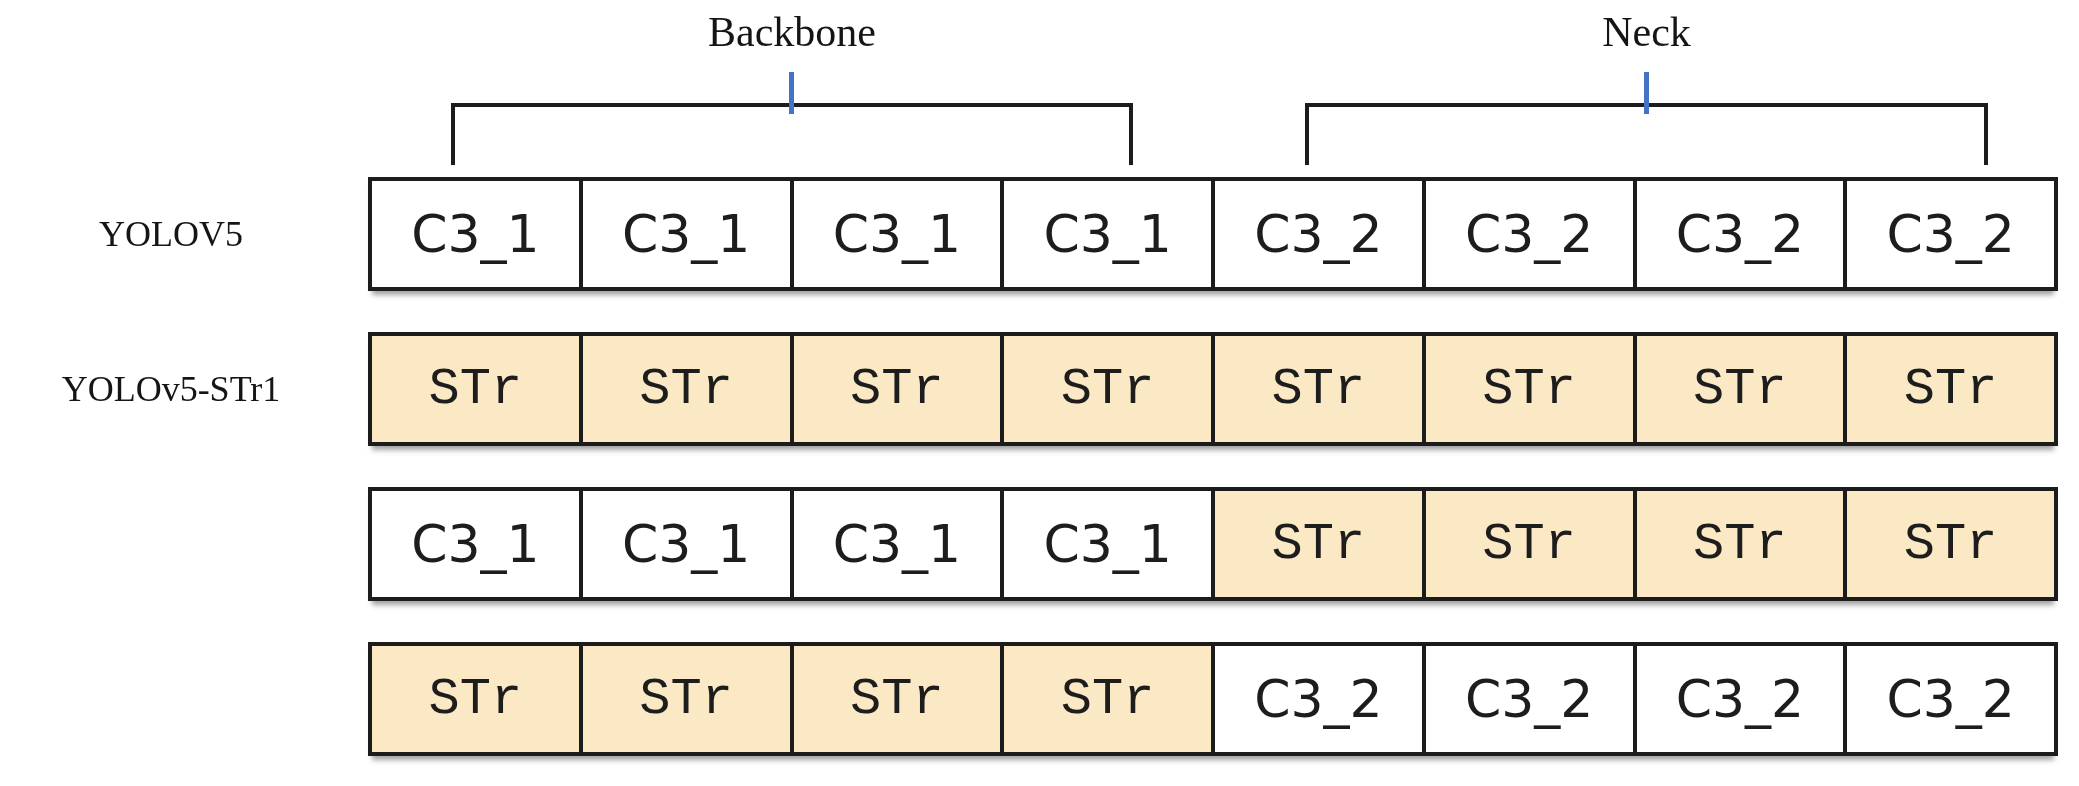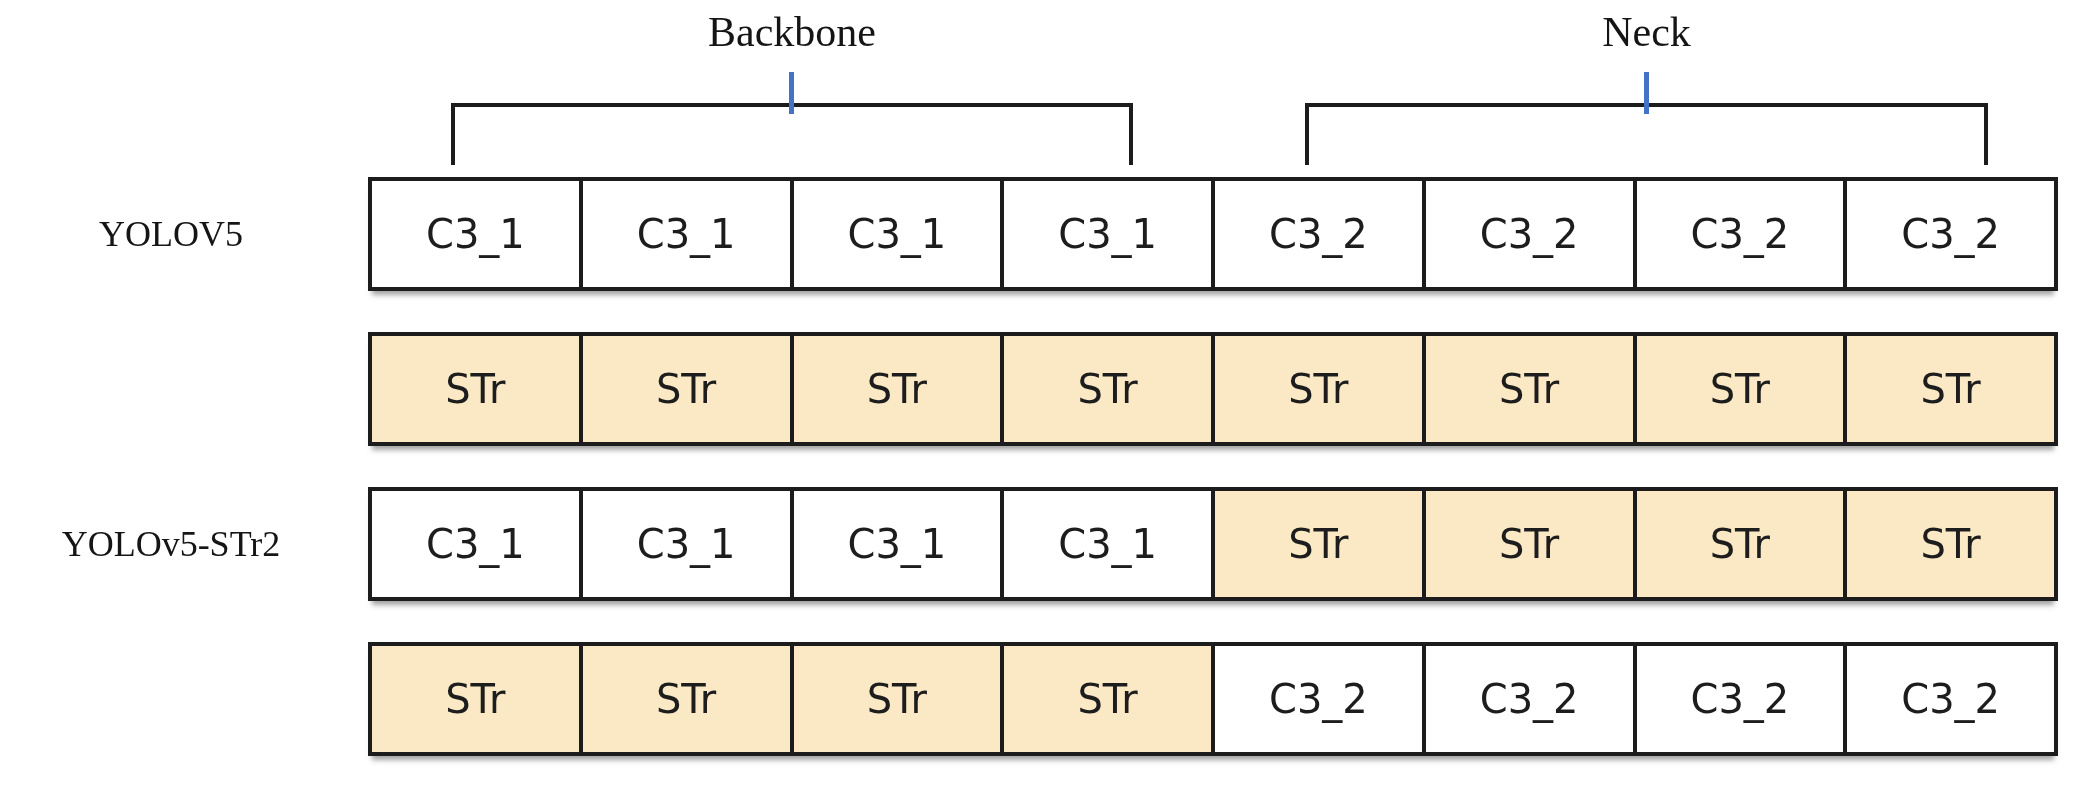--- a/index.html
+++ b/index.html
@@ -48,25 +48,25 @@
     background:#ffffff;
     box-shadow:0 8px 5px -4px rgba(90,90,90,0.55);
   }
   .r0{top:177px}.r1{top:332px}.r2{top:487px}.r3{top:642px}
   .cell{
     flex:1;
     display:flex;align-items:center;justify-content:center;
     border-right:4px solid var(--line);
     box-sizing:border-box;
     font-family:"DejaVu Sans", sans-serif;
-    font-size:40px;color:#1d1d1d;
+    font-size:52px;color:#1d1d1d;
     background:var(--cell);
   }
   .cell:last-child{border-right:none;}
-  .cell.hl{background:var(--hl);}
+  .cell.hl{background:var(--hl);font-family:Liberation Mono, monospace;}
 </style>
 </head>
 <body>
 
 <div class="canvas">
 
   <div class="bracket-label bracket-label--neck">Neck</div>
   <div class="bracket-label bracket-label--backbone">Backbone</div>
 
   <div class="bracket bracket--backbone"></div>
@@ -80,32 +80,32 @@
     <div class="cell">C3_1</div>
     <div class="cell">C3_1</div>
     <div class="cell">C3_1</div>
     <div class="cell">C3_1</div>
     <div class="cell">C3_2</div>
     <div class="cell">C3_2</div>
     <div class="cell">C3_2</div>
     <div class="cell">C3_2</div>
   </div>
 
+  <div class="row-label r1">YOLOv5-STr1</div>
   <div class="row r1">
     <div class="cell hl">STr</div>
     <div class="cell hl">STr</div>
     <div class="cell hl">STr</div>
     <div class="cell hl">STr</div>
     <div class="cell hl">STr</div>
     <div class="cell hl">STr</div>
     <div class="cell hl">STr</div>
     <div class="cell hl">STr</div>
   </div>
 
-  <div class="row-label r2">YOLOv5-STr2</div>
   <div class="row r2">
     <div class="cell">C3_1</div>
     <div class="cell">C3_1</div>
     <div class="cell">C3_1</div>
     <div class="cell">C3_1</div>
     <div class="cell hl">STr</div>
     <div class="cell hl">STr</div>
     <div class="cell hl">STr</div>
     <div class="cell hl">STr</div>
   </div>

